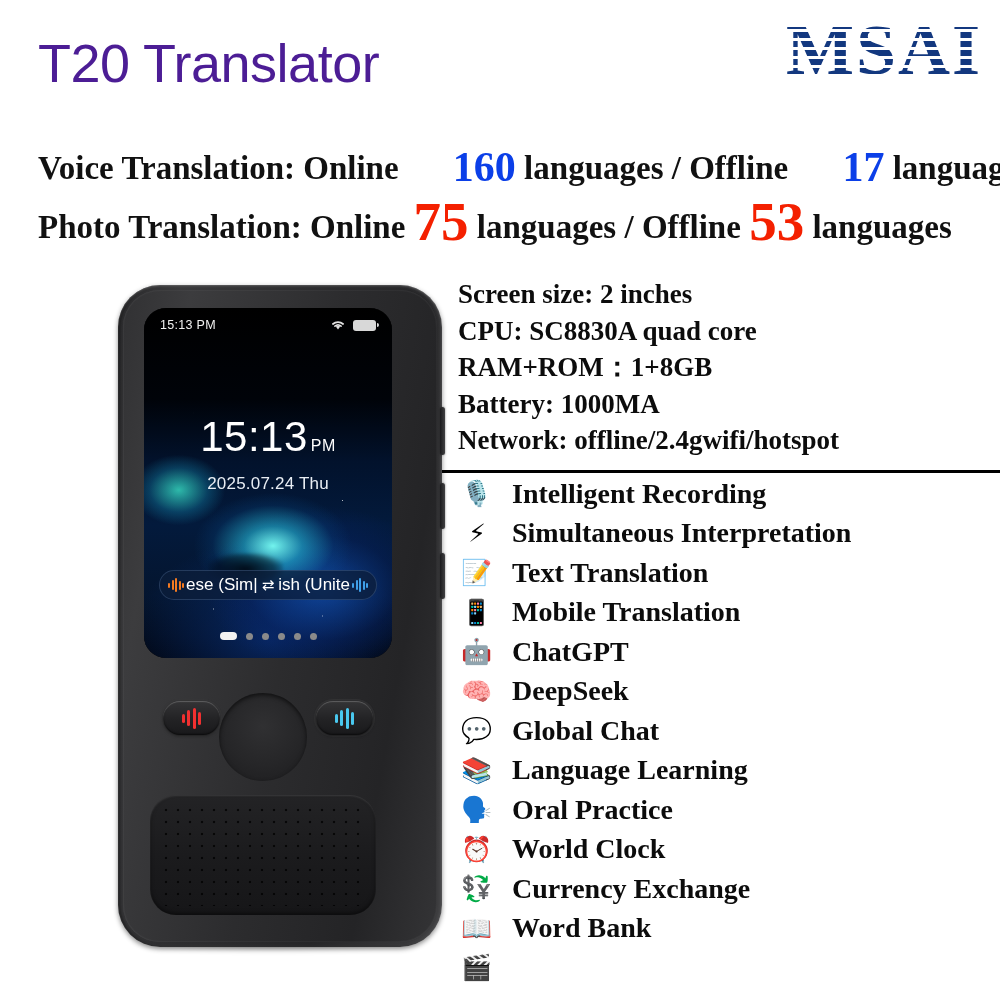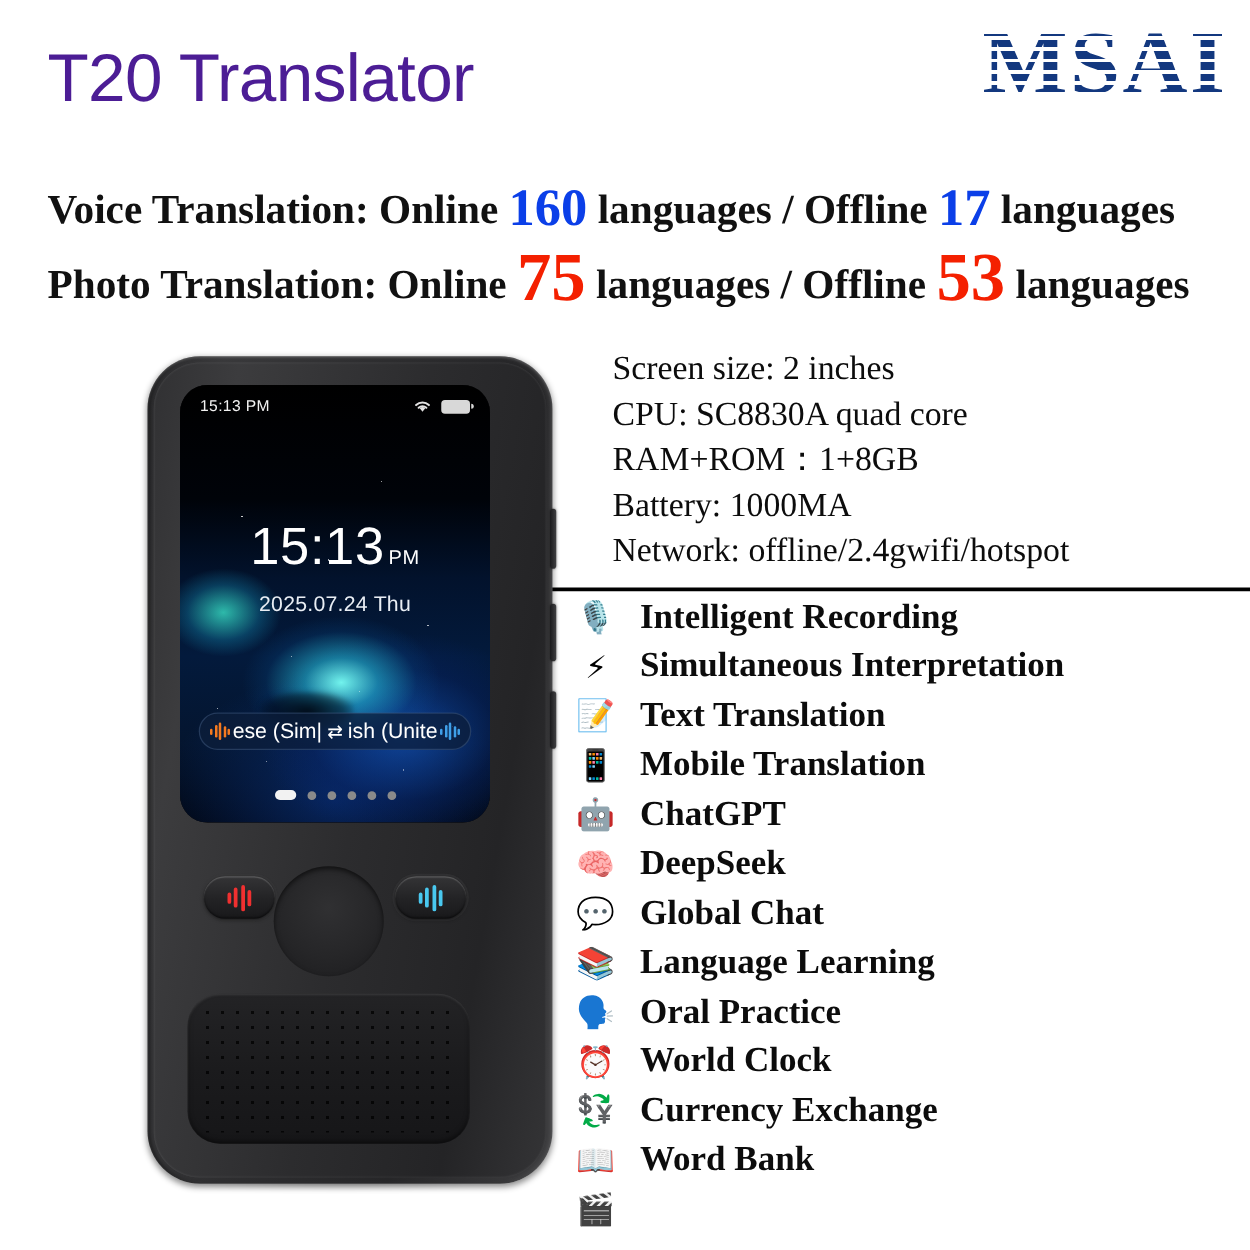--- a/index.html
+++ b/index.html
@@ -59,33 +59,32 @@
     position:absolute;left:38px;
     font-family:"Liberation Serif", serif;
     font-weight:bold;
     font-size:33px;
     color:#111;
     white-space:nowrap;
     line-height:1;
   }
   .sub1{top:146px;}
   .sub2{top:194px;}
-  .num-blue{color:#0b3fe8;font-size:42px;vertical-align:-2px;}
+  .num-blue{color:#0b3fe8;font-size:42px;vertical-align:-2px;margin-left:46px;}
   .num-red{color:#f42000;font-size:55px;vertical-align:-2px;}
 
   
   .specs{
     position:absolute;left:458px;top:276px;
     font-family:"Liberation Serif", serif;
-    font-weight:normal;
+    font-weight:bold;
     font-size:27px;
     color:#0c0c0c;
     line-height:36.5px;
     white-space:nowrap;
-    margin-left:32px;
   }
   .divider{
     position:absolute;left:441px;top:470px;
     width:559px;height:0;
     border-top:3px solid #000;
   }
 
   
   .features{
     position:absolute;left:458px;top:474px;

